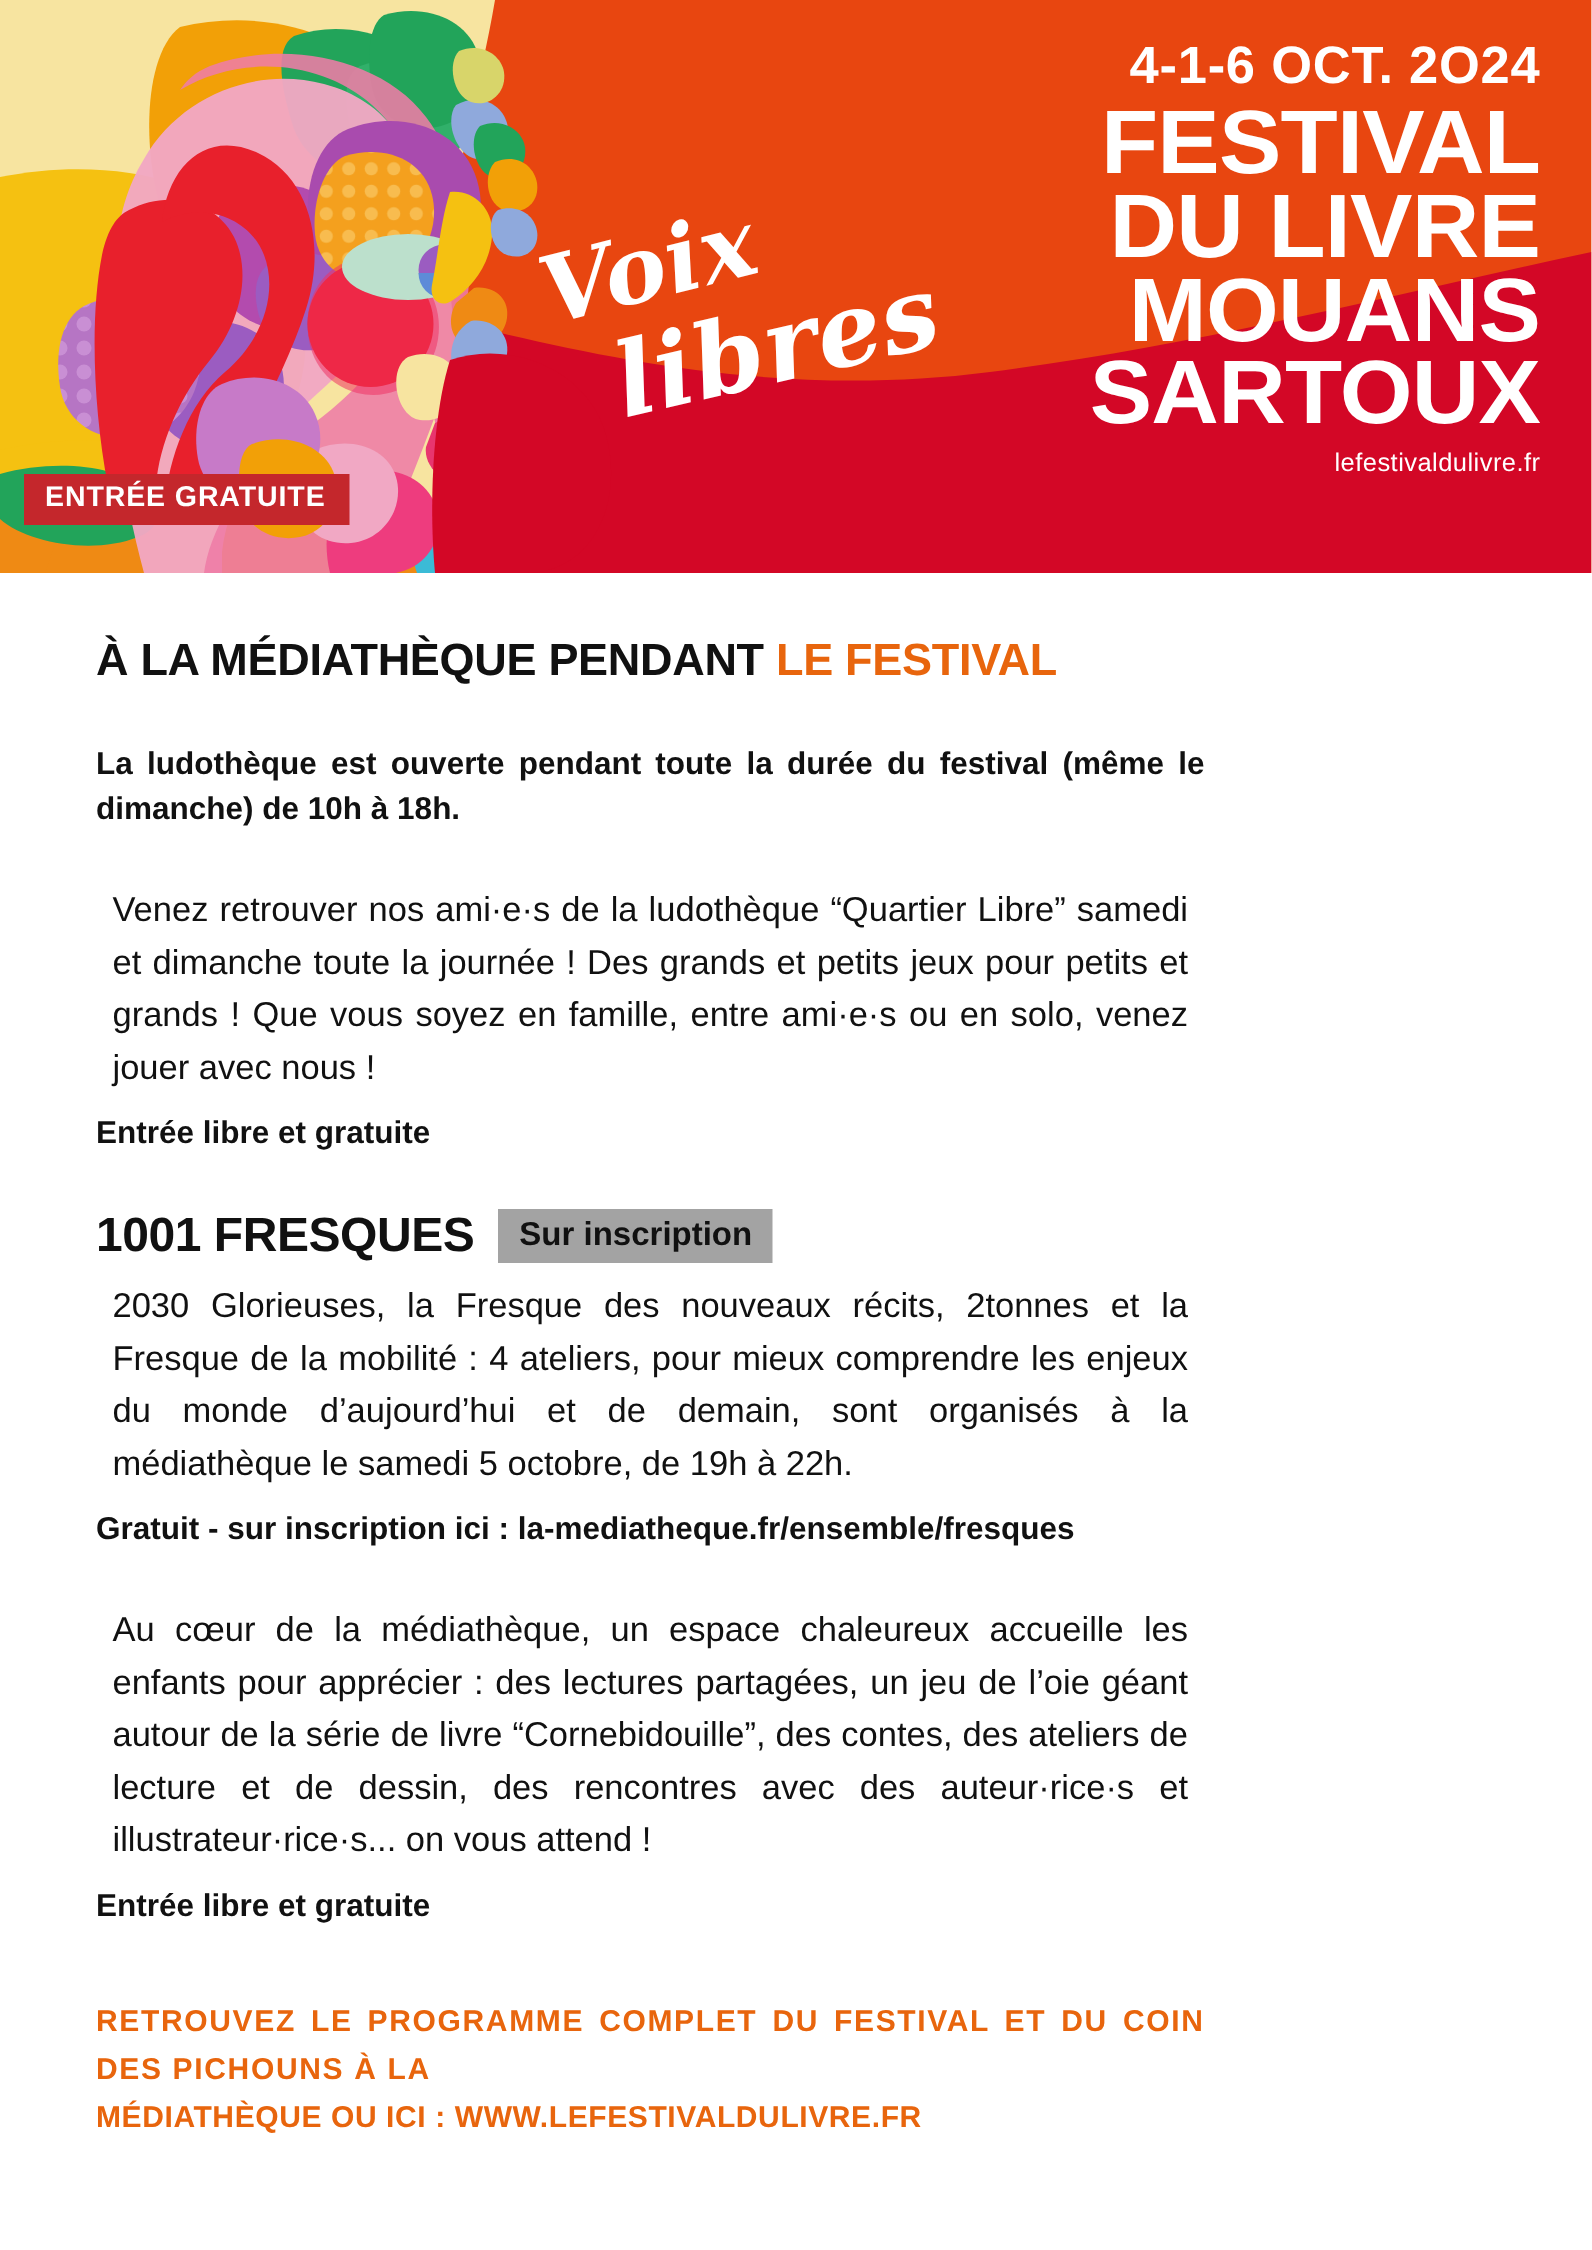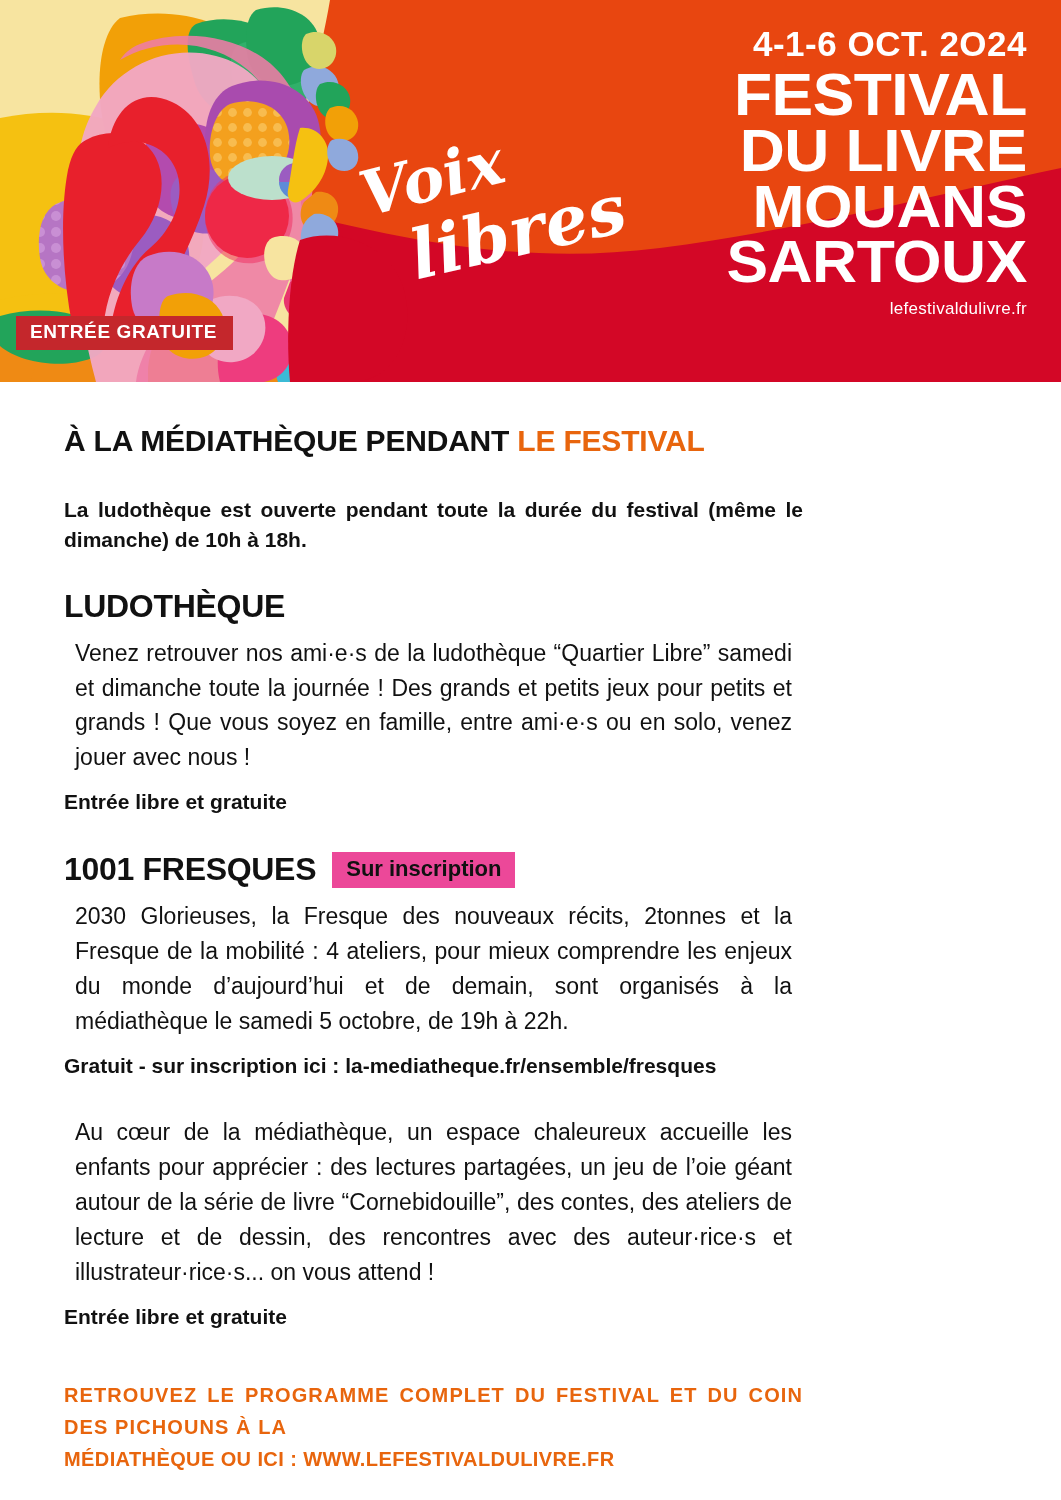--- a/index.html
+++ b/index.html
@@ -148,21 +148,21 @@
   }
   .section-title {
     font-size: 32px;
     font-weight: 700;
     letter-spacing: -0.3px;
     line-height: 1.1;
     color: #111111;
     margin: 0;
   }
   .badge-inscription {
-    background: #ec4899;
+    background: #a3a3a3;
     color: #111111;
     font-size: 22px;
     font-weight: 700;
     padding: 5px 14px 7px 14px;
     line-height: 1.1;
     white-space: nowrap;
   }
 
   .body-text {
     font-size: 23px;
@@ -304,23 +304,20 @@
 </div>
 
 <div class="content">
 
   <h1 class="page-title"><span>À LA MÉDIATHÈQUE PENDANT </span><span class="accent">LE FESTIVAL</span></h1>
 
   <p class="intro"><span>La ludothèque est ouverte pendant toute la durée du festival</span>
     <span>(même le dimanche) de 10h à 18h.</span></p>
 
   <section class="section">
-    <div class="section-head">
-      <h2 class="section-title">LUDOTHÈQUE</h2>
-    </div>
     <p class="body-text">Venez retrouver nos ami·e·s de la ludothèque “Quartier Libre” samedi et dimanche toute la journée ! Des grands et petits jeux pour petits et grands ! Que vous soyez en famille, entre ami·e·s ou en solo, venez jouer avec nous !</p>
     <p class="strong-line">Entrée libre et gratuite</p>
   </section>
 
   <section class="section">
     <div class="section-head">
       <h2 class="section-title">1001 FRESQUES</h2>
       <span class="badge-inscription">Sur inscription</span>
     </div>
     <p class="body-text">2030 Glorieuses, la Fresque des nouveaux récits, 2tonnes et la Fresque de la mobilité : 4 ateliers, pour mieux comprendre les enjeux du monde d’aujourd’hui et de demain, sont organisés à la médiathèque le samedi 5 octobre, de 19h à 22h.</p>

